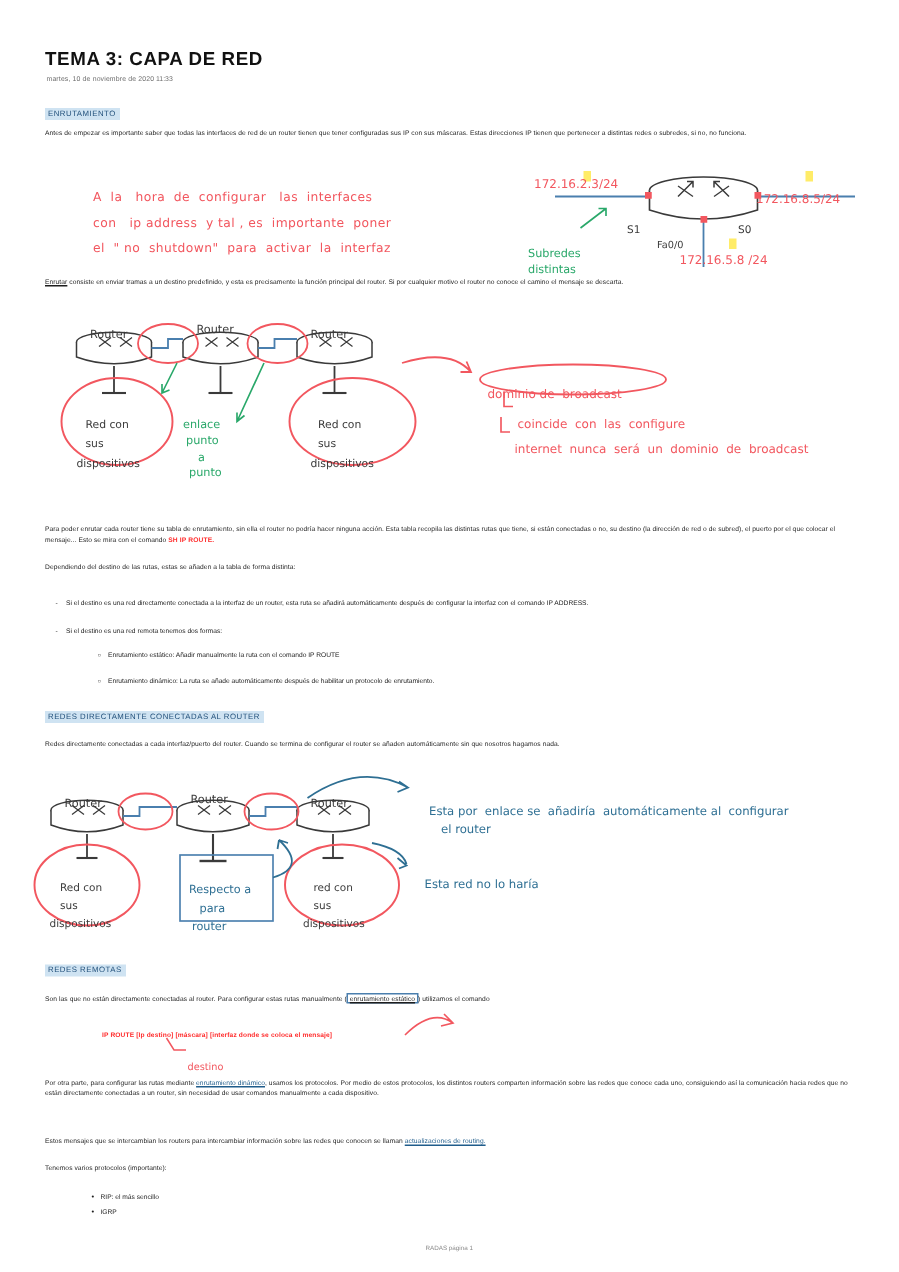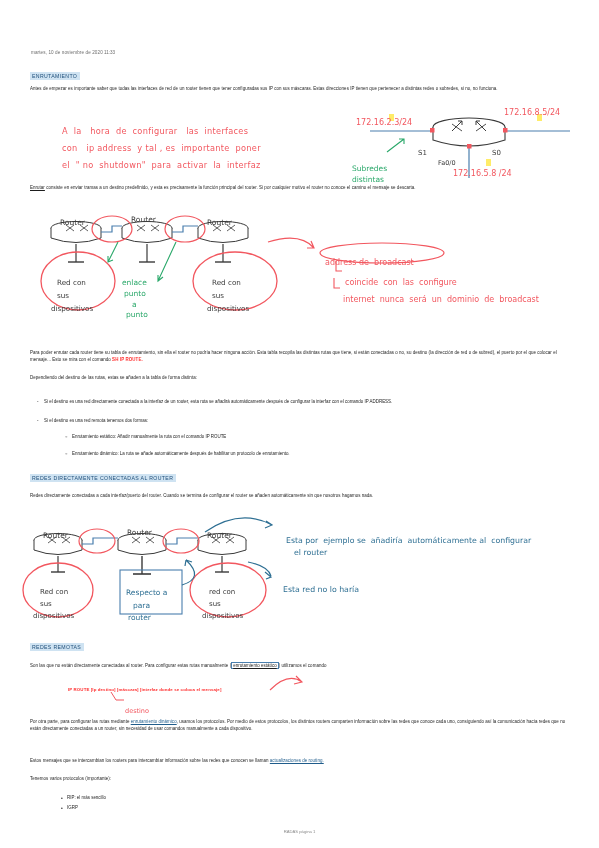--- a/index.html
+++ b/index.html
@@ -74,20 +74,21 @@
   .footer{
     position:absolute;left:0;right:0;top:829px;text-align:center;
     font-size:4.2px;color:#8a8a8a;
   }
 </style>
 </head>
 <body>
 
 <div class="page">
 
+  <div class="doc-title">TEMA 3: CAPA DE RED</div>
   <div class="doc-date">martes, 10 de noviembre de 2020</div>
   <div class="doc-time">11:33</div>
 
   <div class="sec-head" style="left:30px;top:72px;">ENRUTAMIENTO</div>
 
   <div class="para" style="left:30px;top:85px;width:540px;">Antes de empezar es importante saber que todas las interfaces de red de un router tienen que tener configuradas sus IP con sus máscaras. Estas direcciones IP tienen que pertenecer a distintas redes o subredes, si no, no funciona.</div>
 
   <div class="hw hw-red" style="left:62px;top:114px;font-size:8.2px;letter-spacing:.3px;">A  la   hora  de  configurar   las  interfaces</div>
   <div class="hw hw-red" style="left:62px;top:131px;font-size:8.2px;letter-spacing:.3px;">con   ip address  y tal , es  importante  poner</div>
   <div class="hw hw-red" style="left:62px;top:148px;font-size:8.2px;letter-spacing:.3px;">el  " no  shutdown"  para  activar  la  interfaz</div>
@@ -111,21 +112,21 @@
     <rect x="467" y="144" width="4.5" height="4.5" fill="#f2575f"></rect>
 
     <path d="M387 152 L404 139 M399 139 L404 139 L404 144" fill="none" stroke="#2aa86a" stroke-width="1.1"></path>
 
     <rect x="389" y="114" width="5" height="7" fill="#ffe94d" opacity=".85"></rect>
     <rect x="537" y="114" width="5" height="7" fill="#ffe94d" opacity=".85"></rect>
     <rect x="486" y="159" width="5" height="7" fill="#ffe94d" opacity=".85"></rect>
   </svg>
 
   <div class="hw hw-red" style="left:356px;top:106px;font-size:8px;">172.16.2.3/24</div>
-  <div class="hw hw-red" style="left:504px;top:96px;font-size:8px;">172.16.8.5/24</div>
+  <div class="hw hw-red" style="left:504px;top:116px;font-size:8px;">172.16.8.5/24</div>
   <div class="hw hw-red" style="left:453px;top:157px;font-size:8px;">172.16.5.8 /24</div>
   <div class="hw hw-dark" style="left:418px;top:137px;font-size:7px;">S1</div>
   <div class="hw hw-dark" style="left:492px;top:137px;font-size:7px;">S0</div>
   <div class="hw hw-dark" style="left:438px;top:147px;font-size:6.5px;">Fa0/0</div>
   <div class="hw hw-green" style="left:352px;top:152px;font-size:7.5px;text-align:center;">Subredes</div>
   <div class="hw hw-green" style="left:352px;top:163px;font-size:7.5px;text-align:right;">distintas</div>
 
   <div class="para" style="left:30px;top:184px;width:540px;">
     <span class="u">Enrutar</span><span> consiste en enviar tramas a un destino predefinido, y esta es precisamente la función principal del router. Si por cualquier motivo el router no conoce el camino el mensaje se descarta.</span>
   </div>
@@ -180,21 +181,21 @@
 
   <div class="hw hw-dark" style="left:212px;top:266px;font-size:7.2px;">Red con</div>
   <div class="hw hw-dark" style="left:212px;top:279px;font-size:7.2px;">sus</div>
   <div class="hw hw-dark" style="left:207px;top:292px;font-size:7.2px;">dispositivos</div>
 
   <div class="hw hw-green" style="left:122px;top:266px;font-size:7.5px;">enlace</div>
   <div class="hw hw-green" style="left:124px;top:277px;font-size:7.5px;">punto</div>
   <div class="hw hw-green" style="left:132px;top:288px;font-size:7.5px;">a</div>
   <div class="hw hw-green" style="left:126px;top:298px;font-size:7.5px;">punto</div>
 
-  <div class="hw hw-red" style="left:325px;top:246px;font-size:8px;">address de  broadcast</div>
+  <div class="hw hw-red" style="left:325px;top:246px;font-size:8px;">dominio de  broadcast</div>
   <div class="hw hw-red" style="left:345px;top:266px;font-size:8px;">coincide  con  las  configure</div>
   <div class="hw hw-red" style="left:343px;top:283px;font-size:8px;">internet  nunca  será  un  dominio  de  broadcast</div>
 
   <div class="para" style="left:30px;top:349px;width:540px;">
     <span>Para poder enrutar cada router tiene su tabla de enrutamiento, sin ella el router no podría hacer ninguna acción. Esta tabla recopila las distintas rutas que tiene, si están conectadas o no, su destino (la dirección de red o de subred), el puerto por el que colocar el mensaje... Esto se mira con el comando </span><span class="cmd">SH IP ROUTE.</span>
   </div>
   <div class="para" style="left:30px;top:374px;width:540px;">Dependiendo del destino de las rutas, estas se añaden a la tabla de forma distinta:</div>
 
   <div class="bullet" style="left:44px;top:398px;width:526px;">
     <span class="dash">-</span>
@@ -265,21 +266,21 @@
   <div class="hw hw-dark" style="left:33px;top:600px;font-size:7px;">dispositivos</div>
 
   <div class="hw hw-dark" style="left:209px;top:576px;font-size:7px;">red con</div>
   <div class="hw hw-dark" style="left:209px;top:588px;font-size:7px;">sus</div>
   <div class="hw hw-dark" style="left:202px;top:600px;font-size:7px;">dispositivos</div>
 
   <div class="hw hw-blue" style="left:126px;top:576px;font-size:7.5px;">Respecto a</div>
   <div class="hw hw-blue" style="left:133px;top:589px;font-size:7.5px;">para</div>
   <div class="hw hw-blue" style="left:128px;top:601px;font-size:7.5px;">router</div>
 
-  <div class="hw hw-blue" style="left:286px;top:524px;font-size:7.8px;">Esta por  ejemplo se  añadiría  automáticamente al  configurar</div>
+  <div class="hw hw-blue" style="left:286px;top:524px;font-size:7.8px;">Esta por  enlace se  añadiría  automáticamente al  configurar</div>
   <div class="hw hw-blue" style="left:294px;top:536px;font-size:7.8px;">el router</div>
   <div class="hw hw-blue" style="left:283px;top:573px;font-size:7.8px;">Esta red no lo haría</div>
 
   <div class="sec-head" style="left:30px;top:643px;">REDES REMOTAS</div>
   <div class="para" style="left:30px;top:662px;width:540px;">
     <span>Son las que no están directamente conectadas al router. Para configurar estas rutas manualmente (</span><span class="box u">enrutamiento estático</span><span>) utilizamos el comando</span>
   </div>
 
   <div class="ipcmd" style="left:68px;top:687px;">IP ROUTE [Ip destino] [máscara] [interfaz donde se coloca el mensaje]</div>
 

